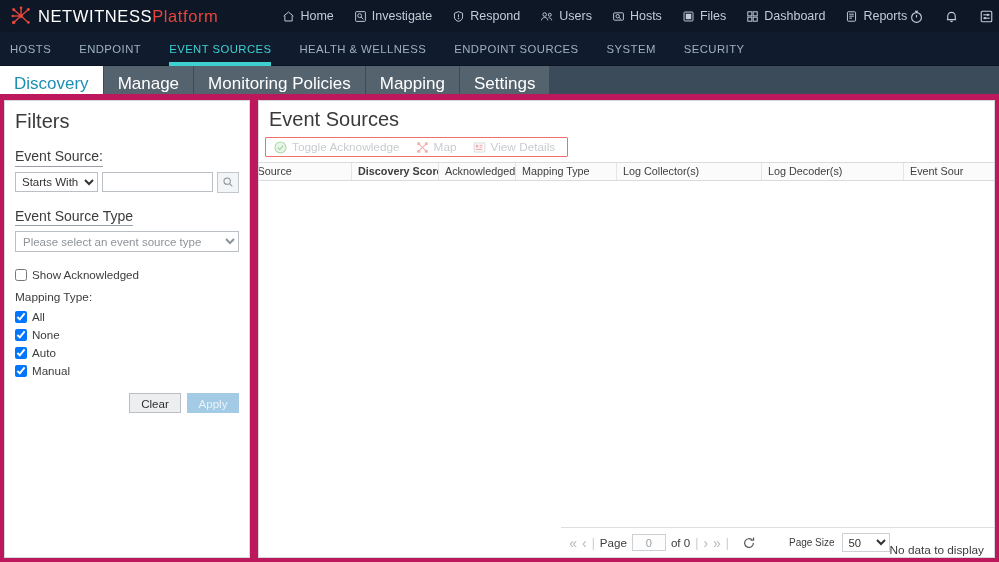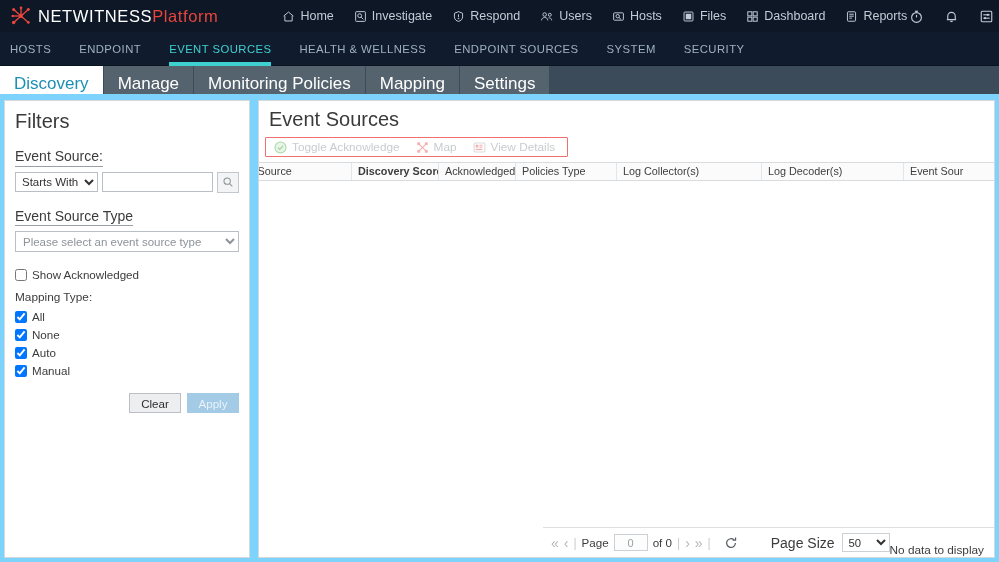--- a/index.html
+++ b/index.html
@@ -116,21 +116,21 @@
     white-space: nowrap;
   }
   .tab.active {
     background: #ffffff;
     color: #1d8fb5;
   }
 
   
   .workarea {
     height: calc(562px - 32px - 34px - 28px);
-    background: #7dd3fc;
+    background: #be185d;
     display: flex;
     padding: 6px 4px 4px 4px;
     gap: 8px;
   }
 
   
   .filters {
     width: 246px;
     border: 1px solid #d3d8dc;
     background: #ffffff;
@@ -320,21 +320,21 @@
     font-family: "Liberation Sans", sans-serif;
     color: #9aa0a5;
     text-align: center;
     padding: 0;
   }
   .refresh {
     margin-left: 8px;
     cursor: pointer;
     display: flex; align-items: center;
   }
-  .pagesize-label { font-size: 14px; color: #3c3c3c; margin-left: 14px; padding-left: 19px; }
+  .pagesize-label { font-size: 10px; color: #3c3c3c; margin-left: 14px; padding-left: 19px; }
   .pagesize-sel {
     margin-left: 7px;
     width: 48px; height: 19px;
     border: 1px solid #ccd1d5;
     background: #fff;
     font-size: 11.3px;
     font-family: "Liberation Sans", sans-serif;
     color: #333;
     border-radius: 0;
     padding: 0 2px;
@@ -632,21 +632,21 @@
           <span>Event Source</span>
         </div>
         <div class="hcell sorted" style="width:87px">
           <span>Discovery Score</span>
 
         </div>
         <div class="hcell" style="width:77px">
           <span>Acknowledged</span>
         </div>
         <div class="hcell" style="width:101px">
-          <span>Policies Type</span>
+          <span>Mapping Type</span>
         </div>
         <div class="hcell" style="width:145px">
           <span>Log Collector(s)</span>
         </div>
         <div class="hcell" style="width:142px">
           <span>Log Decoder(s)</span>
         </div>
         <div class="hcell" style="width:90px;border-right:none">
           <span>Event Sour</span>
         </div>

